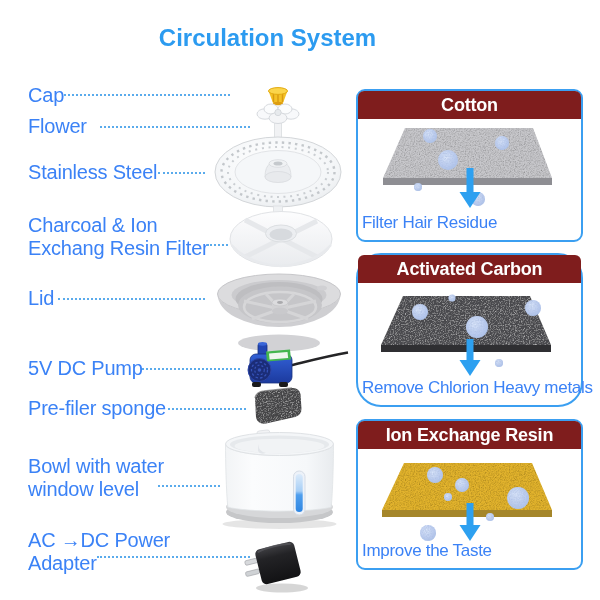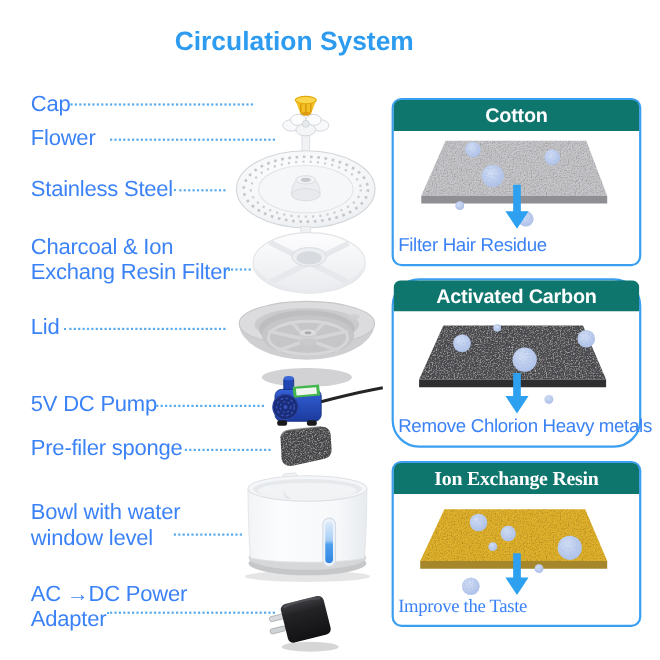--- a/index.html
+++ b/index.html
@@ -14,21 +14,21 @@
   .lbl{
     position:absolute;left:28px;color:#3b82f6;font-size:20px;line-height:1.14;
     letter-spacing:-0.2px;white-space:nowrap;
   }
   .leader{position:absolute;height:0;border-top:2px dotted #5aabec;}
   .panel{
     position:absolute;left:356px;width:227px;box-sizing:border-box;
     border:2px solid #3b9ff1;border-radius:9px;background:#ffffff;
   }
   .panel-header{
-    height:28px;line-height:28px;background:#0f766e;border-radius:6px 6px 0 0;
+    height:28px;line-height:28px;background:#7f1d1d;border-radius:6px 6px 0 0;
     text-align:center;color:#ffffff;font-size:18px;font-weight:bold;letter-spacing:-0.2px;
   }
   .panel-body{position:relative;width:223px;}
   .panel-body svg{position:absolute;left:0;top:0;}
   .panel-caption{
     position:absolute;left:4px;right:0;bottom:7px;text-align:left;
     color:#3b82f6;font-size:17px;letter-spacing:-0.3px;white-space:nowrap;
   }
   .center-svg{position:absolute;left:195px;top:70px;}
   .defs-holder{position:absolute;width:0;height:0;overflow:hidden;}
@@ -259,21 +259,21 @@
         <circle cx="175" cy="25" r="8" fill="url(#partGrad)"></circle>
         <circle cx="119" cy="44" r="11" fill="url(#partGrad)"></circle>
         <circle cx="141" cy="80" r="4" fill="url(#partGrad)"></circle>
       </g>
       <path d="M108.5,56 h7 v21 h7 l-10.5,16 l-10.5,-16 h7 z" fill="#2da0f0"></path>
     </svg>
     <div class="panel-caption">Remove Chlorion Heavy metals</div>
   </div>
 </div>
 
-<div class="panel" style="top:419px;height:151px;font-family:Liberation Serif, serif;">
+<div class="panel" style="top:419px;height:151px;">
   <div class="panel-header">Ion Exchange Resin</div>
   <div class="panel-body" style="height:119px;">
     <svg width="223" height="119" viewBox="0 0 223 119">
       <polygon points="46,14 174,14 194,61 24,61" filter="url(#grain-dark)" fill="#e2b32d"></polygon>
       <polygon points="24,61 194,61 194,68 24,68" fill="#a5862a"></polygon>
       <g filter="url(#grain-blue)">
         <circle cx="77" cy="26" r="8" fill="url(#partGrad)"></circle>
         <circle cx="104" cy="36" r="7" fill="url(#partGrad)"></circle>
         <circle cx="90" cy="48" r="4" fill="url(#partGrad)"></circle>
         <circle cx="160" cy="49" r="11" fill="url(#partGrad)"></circle>

